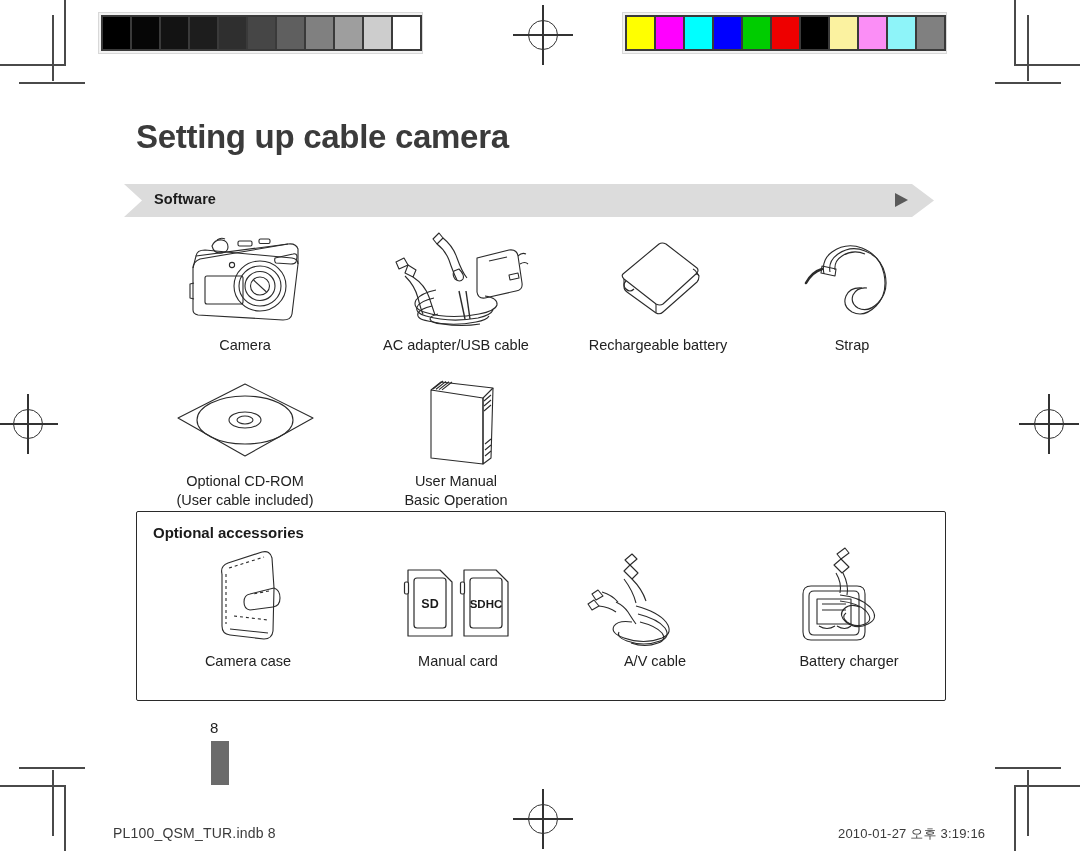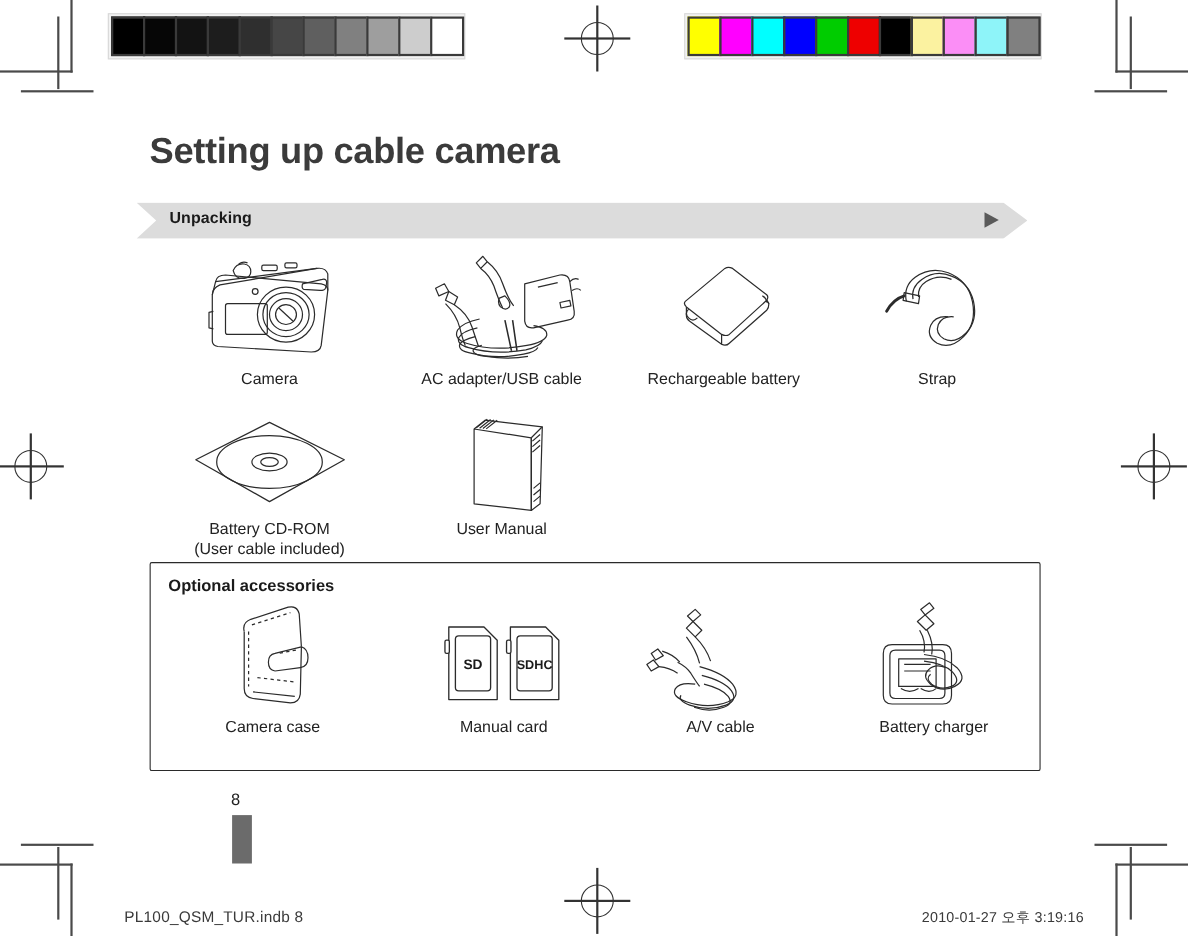--- a/index.html
+++ b/index.html
@@ -275,21 +275,21 @@
   <i style="left:24px;top:24px;width:66px; height:1.6px;"></i>
   <i style="left:24px;top:24px;width:1.6px;height:66px;"></i>
   <i style="left:5px; top:6px; width:66px; height:1.6px;"></i>
   <i style="left:37px;top:9px; width:1.6px;height:66px;"></i>
 </div>
 
 <div class="page-title">Setting up cable camera</div>
 
 <div class="section-banner">
   <div class="bar"></div>
-  <div class="label">Unpacking</div>
+  <div class="label">Software</div>
   <div class="play-tri"></div>
 </div>
 
 <div class="items-row" style="left:136px; top:228px; width:810px;">
 
   <div class="item" style="width:218px;">
     <div class="art">
       <svg width="140" height="100" viewBox="0 0 140 100" fill="none" stroke="#2b2b2b" stroke-width="1.1" stroke-linejoin="round">
         <path d="M18 40 L18 82 Q18 86 23 87 L108 92 Q116 92 117 86 L123 36 Q123 31 117 30 L30 22 Q22 22 21 28 Z"></path>
         <path d="M18 40 Q18 34 25 31 L113 16 Q121 15 123 21 L123 36"></path>
@@ -379,38 +379,39 @@
   <div class="item" style="width:218px;">
     <div class="art" style="height:86px;">
       <svg width="150" height="86" viewBox="0 0 150 86" fill="none" stroke="#2b2b2b" stroke-width="1.1" stroke-linejoin="round">
         <path d="M75 6 L143 40 L75 78 L8 40 Z"></path>
         <ellipse cx="75" cy="42" rx="48" ry="24"></ellipse>
         <ellipse cx="75" cy="42" rx="16" ry="8"></ellipse>
         <ellipse cx="75" cy="42" rx="8" ry="4"></ellipse>
       </svg>
     </div>
     <div class="caption">
-      <span>Battery CD-ROM</span>
+      <span>Optional CD-ROM</span>
       <span class="sub">(User cable included)</span>
     </div>
   </div>
 
   <div class="item" style="width:204px;">
     <div class="art" style="height:86px;">
       <svg width="110" height="86" viewBox="0 0 110 86" fill="none" stroke="#2b2b2b" stroke-width="1.1" stroke-linejoin="round">
         <path d="M30 12 L30 80 L82 86 L82 20 Z"></path>
         <path d="M30 12 L40 4 L92 10 L82 20"></path>
         <path d="M82 20 L82 86 L90 80 L92 10"></path>
         <path d="M32 11 L42 3 M35 11.3 L45 3.4 M38 11.6 L48 3.7 M41 11.9 L51 4"></path>
         <path d="M83 23 l7 -6 M83 28 l7 -6 M83 33 l7 -6"></path>
         <path d="M84 78 l6 -5 M84 72 l6 -5 M84 66 l6 -5"></path>
       </svg>
     </div>
     <div class="caption">
       <span>User Manual</span>
+      <span class="sub">Basic Operation</span>
     </div>
   </div>
 </div>
 
 <div class="optional-box">
   <div class="optional-title">Optional accessories</div>
 
   <div class="items-row" style="left:0px; top:32px; width:808px;">
 
     <div class="item" style="width:222px;">

